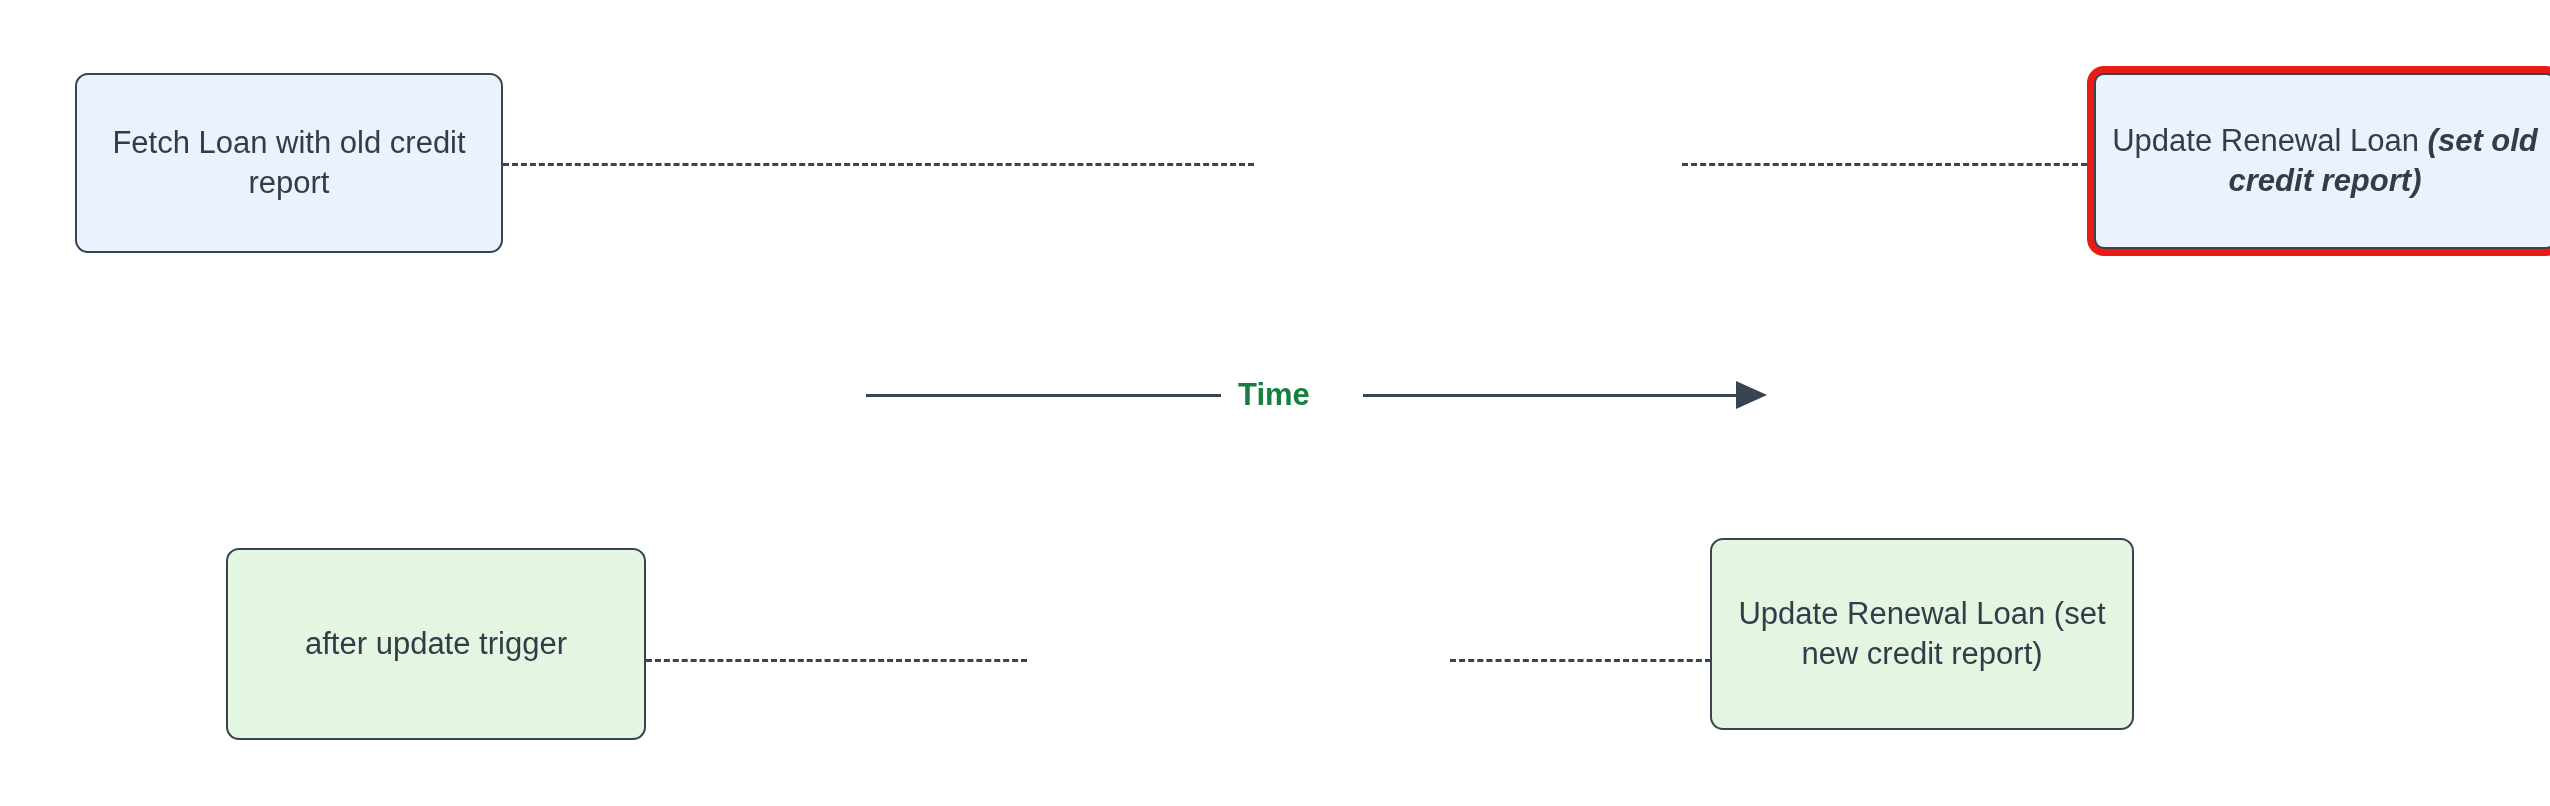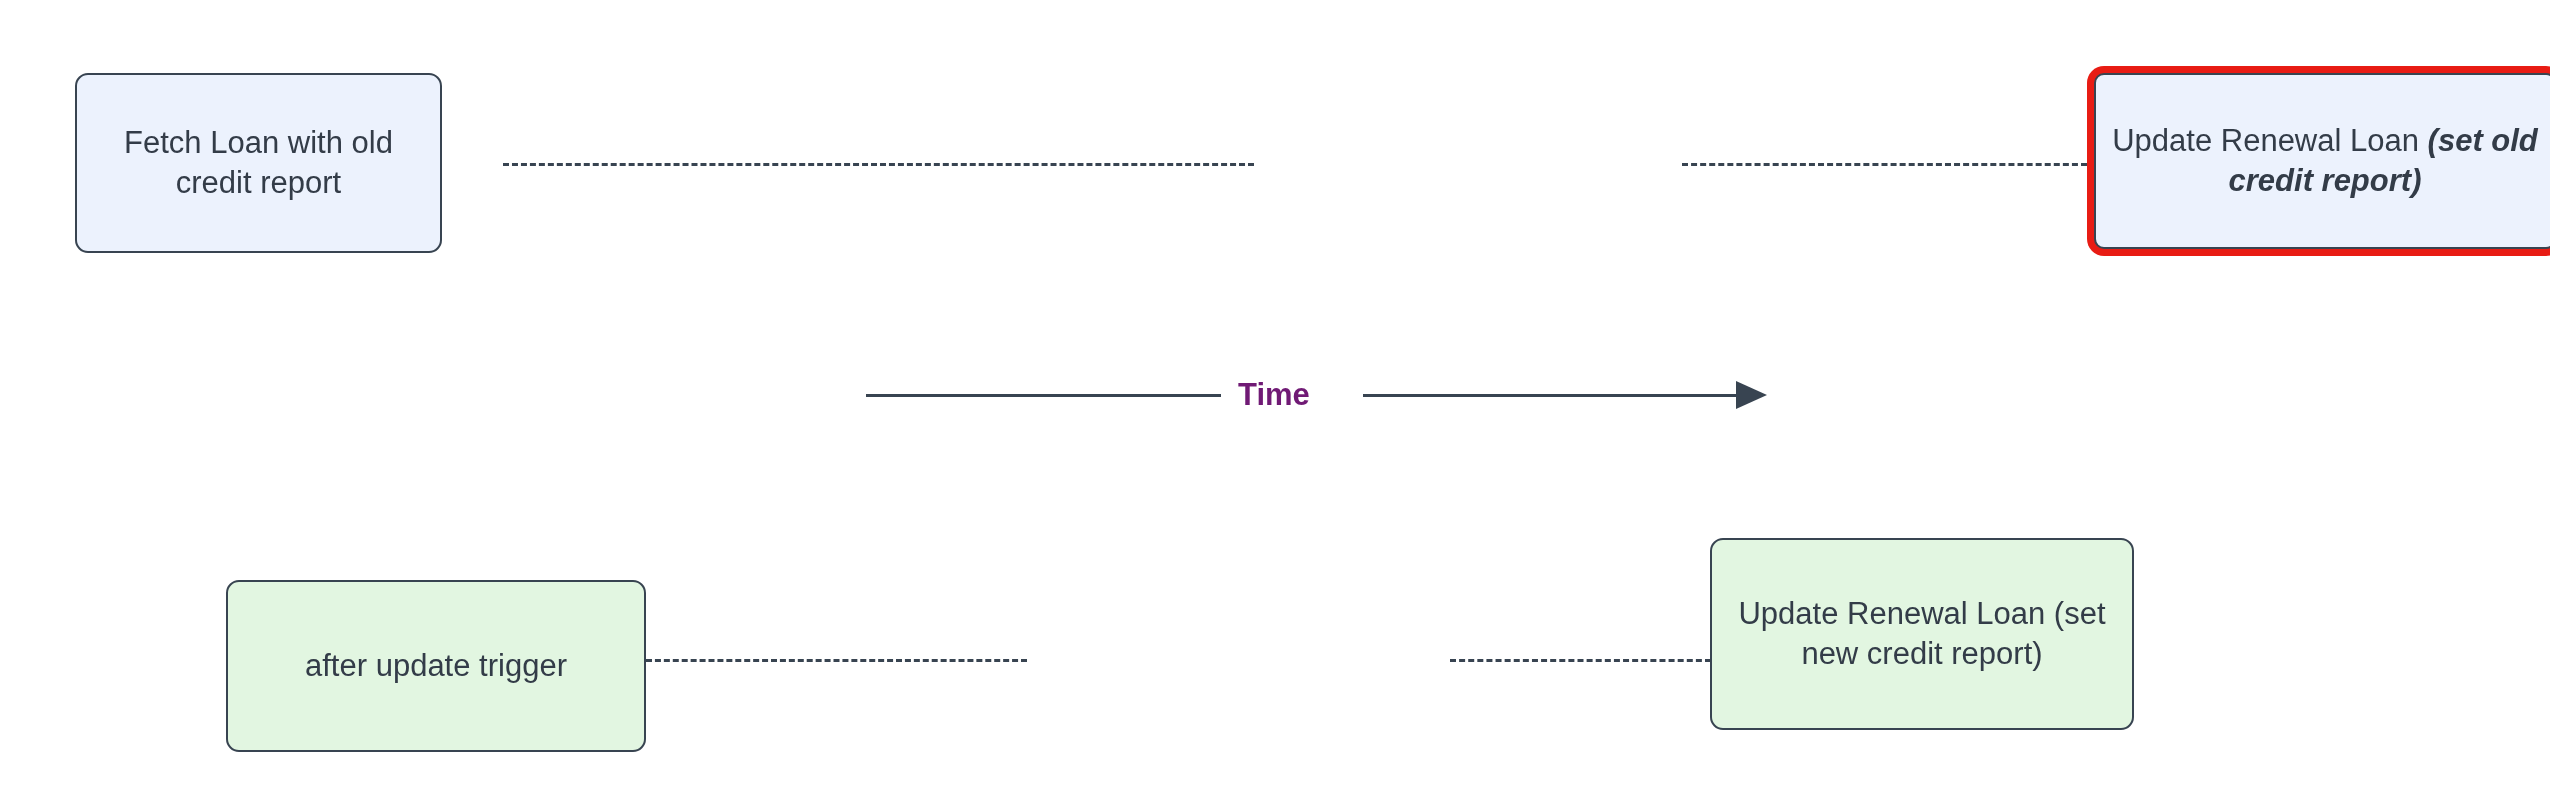--- a/index.html
+++ b/index.html
@@ -63,39 +63,39 @@
   
   .axis-line {
     position: absolute;
     height: 0;
     border-top: 3px solid #384451;
   }
   .axis-label {
     position: absolute;
     font-size: 31px;
     font-weight: bold;
-    color: #701a75;
+    color: #15803d;
     white-space: nowrap;
     line-height: 1;
   }
   .axis-arrow {
     position: absolute;
     width: 0;
     height: 0;
     border-left: 31px solid #384451;
     border-top: 14px solid transparent;
     border-bottom: 14px solid transparent;
   }
 </style>
 </head>
 <body>
 
 <div id="canvas">
 
-  <div class="node blue" style="left:75px; top:73px; width:367px; height:180px;">
+  <div class="node blue" style="left:75px; top:73px; width:428px; height:180px;">
     <span class="label">Fetch Loan with old credit report</span>
   </div>
 
   <div class="connector" style="left:503px; top:163px; width:751px;"></div>
 
 
   <div class="connector" style="left:1682px; top:163px; width:405px;"></div>
 
   <div class="node blue highlight" style="left:2094px; top:73px; width:462px; height:176px;">
     <span class="label">
@@ -104,21 +104,21 @@
   </div>
 
   <div class="axis-line" style="left:866px; top:394px; width:355px;"></div>
 
   <div class="axis-label" style="left:1238px; top:379px;">Time</div>
 
   <div class="axis-line" style="left:1363px; top:394px; width:375px;"></div>
 
   <div class="axis-arrow" style="left:1736px; top:381px;"></div>
 
-  <div class="node green" style="left:226px; top:580px; width:420px; height:172px;">
+  <div class="node green" style="left:226px; top:548px; width:420px; height:192px;">
     <span class="label">after update trigger</span>
   </div>
 
   <div class="connector" style="left:646px; top:659px; width:381px;"></div>
 
 
   <div class="connector" style="left:1450px; top:659px; width:261px;"></div>
 
   <div class="node green" style="left:1710px; top:538px; width:424px; height:192px;justify-content:center;">
     <span class="label">Update Renewal Loan (set new credit report)</span>

